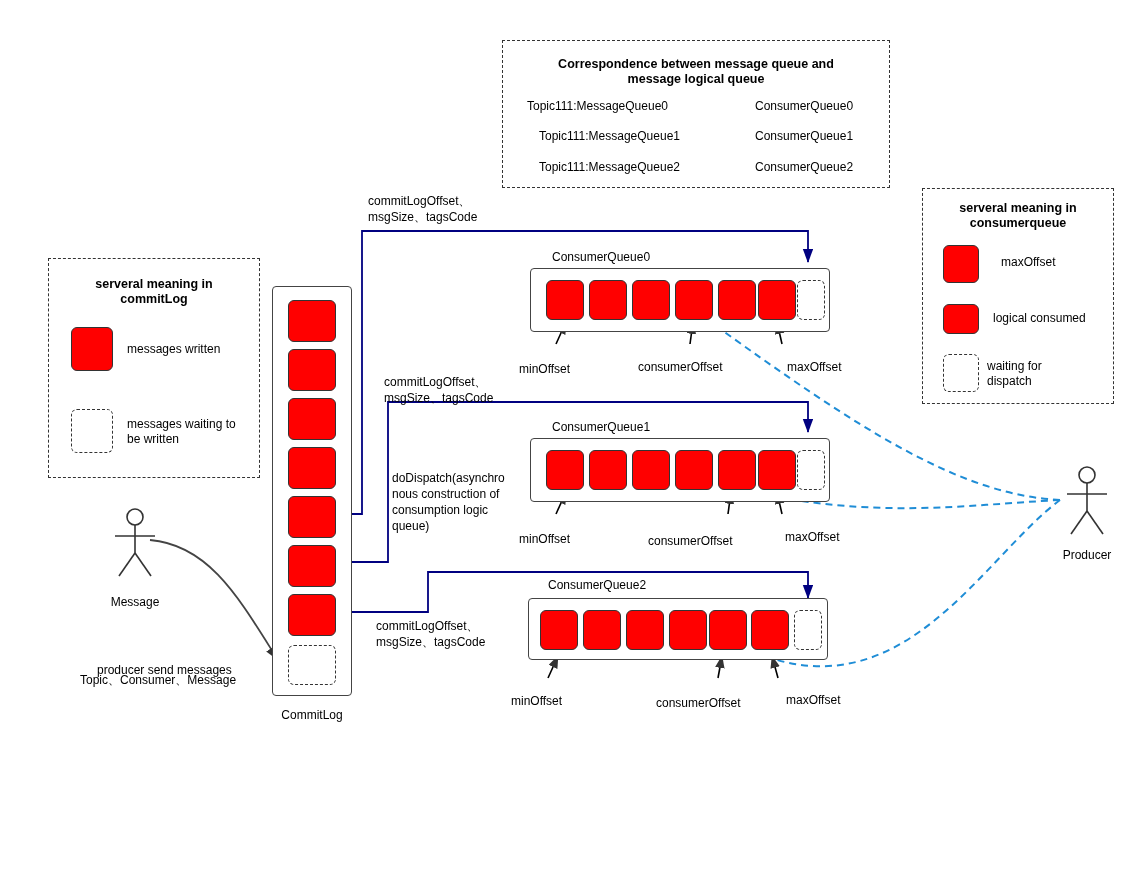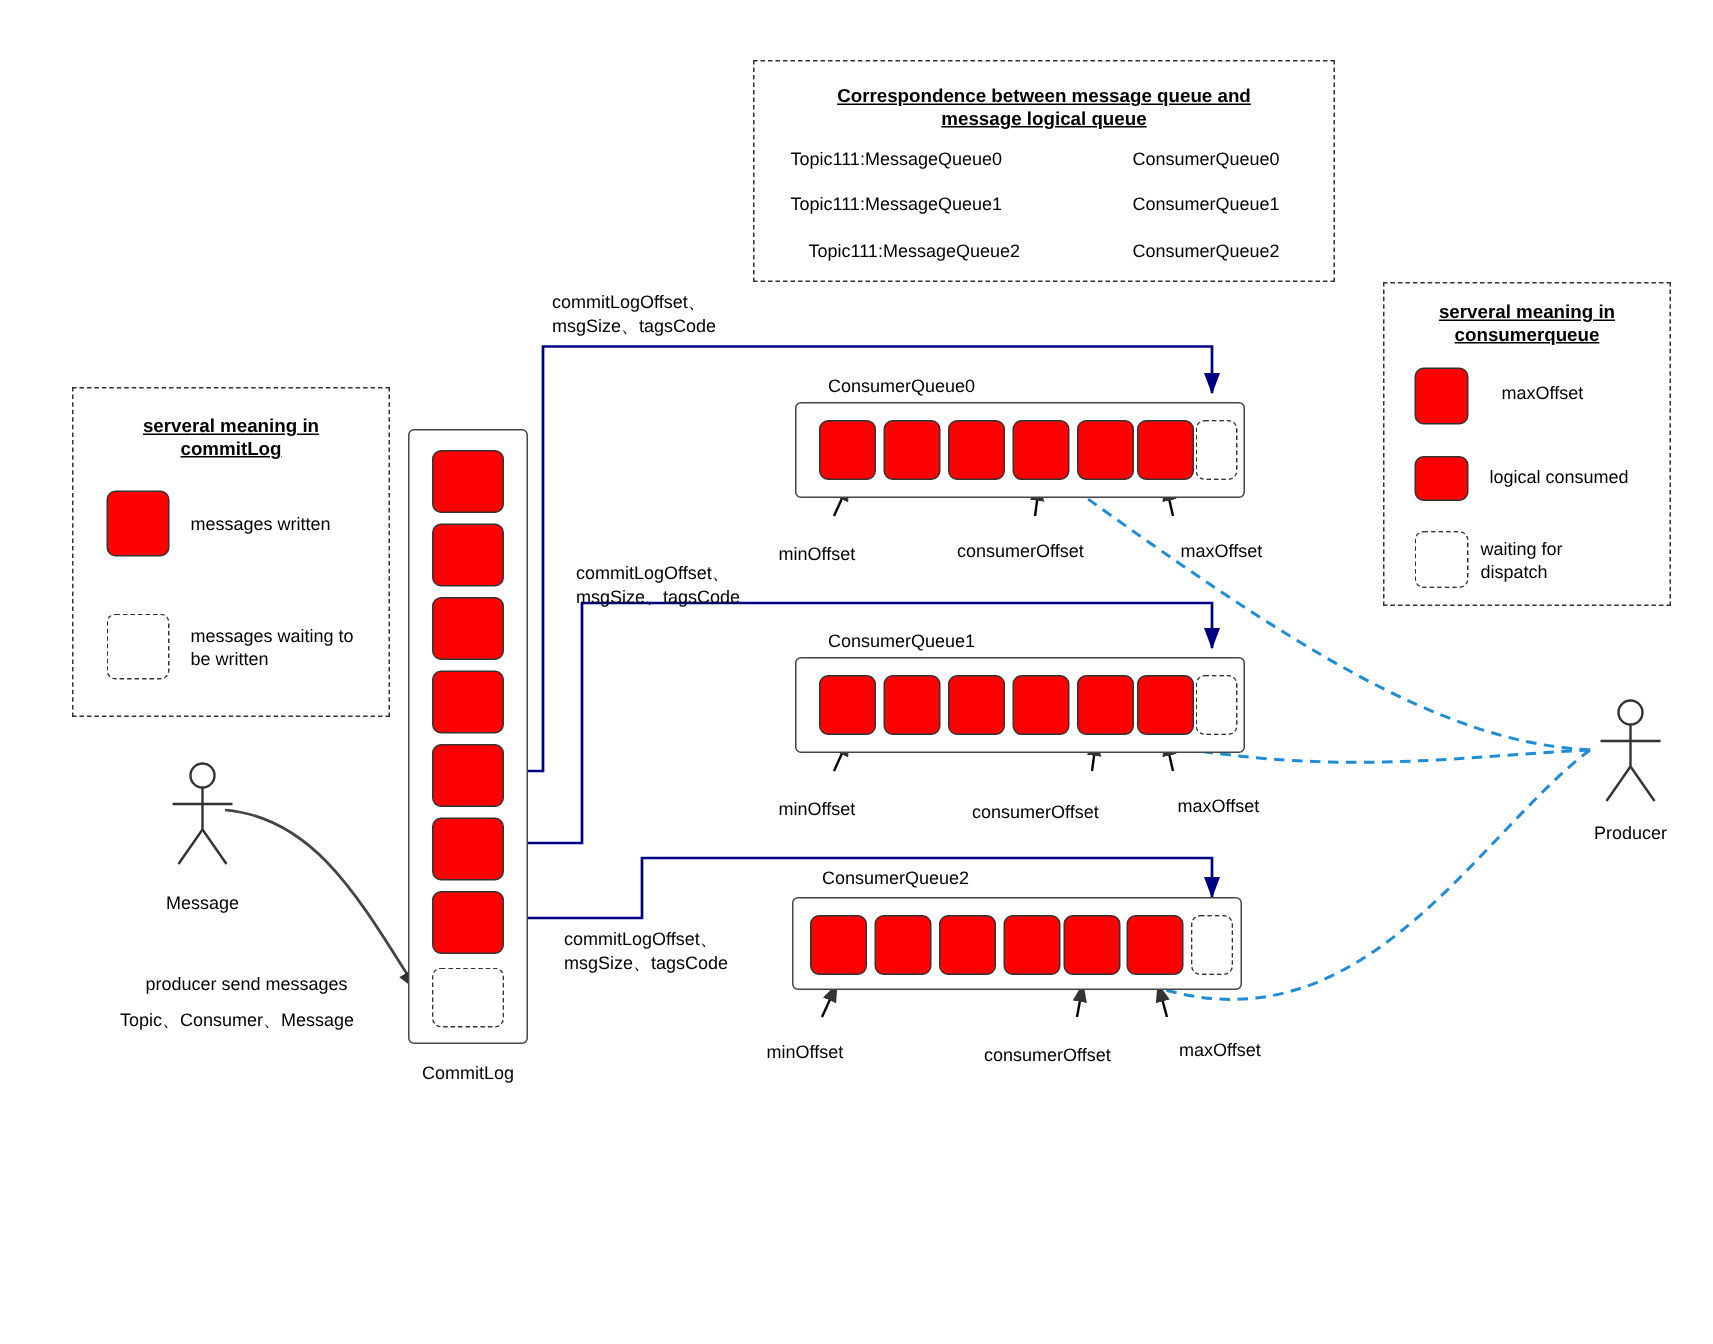--- a/index.html
+++ b/index.html
@@ -20,21 +20,20 @@
     width: 1142px;
     height: 896px;
   }
   .abs { position: absolute; }
 
   
   .dashed-panel {
     border: 1.5px dashed #333;
     background: #fff;
     box-sizing: border-box;
-    text-decoration: underline;
   }
   .panel-title {
     text-align: center;
     font-weight: bold;
     font-size: 12.5px;
     line-height: 15px;
   }
   .solid-box {
     border: 1.5px solid #444;
     border-radius: 4px;
@@ -123,21 +122,21 @@
     <path d="M1060,500 C980,560 900,720 745,648" fill="none" stroke="#1f8dd6" stroke-width="2" stroke-dasharray="7,5" marker-end="url(#arrowBlue)"></path>
   </svg>
 
   <div class="abs dashed-panel" style="left:502px; top:40px; width:388px; height:148px;">
     <div class="panel-title label-multi" style="margin-top:16px;">Correspondence between message queue and
 message logical queue</div>
 
     <div class="abs legend-text" style="left:24px; top:58px;">Topic111:MessageQueue0</div>
     <div class="abs legend-text" style="left:252px; top:58px;">ConsumerQueue0</div>
 
-    <div class="abs legend-text" style="left:24px; top:88px;">Topic111:MessageQueue1</div>
+    <div class="abs legend-text" style="left:36px; top:88px;">Topic111:MessageQueue1</div>
     <div class="abs legend-text" style="left:252px; top:88px;">ConsumerQueue1</div>
 
     <div class="abs legend-text" style="left:36px; top:119px;">Topic111:MessageQueue2</div>
     <div class="abs legend-text" style="left:252px; top:119px;">ConsumerQueue2</div>
   </div>
 
   <div class="abs dashed-panel" style="left:48px; top:258px; width:212px; height:220px;">
     <div class="panel-title label-multi" style="margin-top:18px;">serveral meaning in
 commitLog</div>
 
@@ -181,30 +180,34 @@
     <svg width="58" height="70" viewBox="0 0 58 70">
       <circle cx="29" cy="9" r="8" fill="none" stroke="#333" stroke-width="1.6"></circle>
       <line x1="29" y1="17" x2="29" y2="45" stroke="#333" stroke-width="1.6"></line>
       <line x1="9" y1="28" x2="49" y2="28" stroke="#333" stroke-width="1.6"></line>
       <line x1="29" y1="45" x2="13" y2="68" stroke="#333" stroke-width="1.6"></line>
       <line x1="29" y1="45" x2="45" y2="68" stroke="#333" stroke-width="1.6"></line>
     </svg>
   </div>
   <div class="abs label center" style="left:96px; top:595px; width:78px;">Message</div>
 
-  <div class="abs label" style="left:66px; top:649px;padding-left:31px;">producer send messages</div>
+  <div class="abs label" style="left:66px; top:663px;padding-left:31px;">producer send messages</div>
   <div class="abs label" style="left:80px; top:672px;">Topic、Consumer、Message</div>
 
   <div class="abs label-multi" style="left:368px; top:193px; line-height:16px;">commitLogOffset、
 msgSize、tagsCode</div>
   <div class="abs label-multi" style="left:384px; top:374px; line-height:16px;">commitLogOffset、
 msgSize、tagsCode</div>
   <div class="abs label-multi" style="left:376px; top:618px; line-height:16px;">commitLogOffset、
 msgSize、tagsCode</div>
 
+  <div class="abs label-multi" style="left:392px; top:470px; width:130px; line-height:16px;">doDispatch(asynchro
+nous construction of
+consumption logic
+queue)</div>
 
   <div class="abs label" style="left:552px; top:250px;">ConsumerQueue0</div>
   <div class="abs solid-box" style="left:530px; top:268px; width:300px; height:64px;"></div>
   <div class="abs cell filled" style="left:546px; top:280px; width:38px; height:40px;"></div>
   <div class="abs cell filled" style="left:589px; top:280px; width:38px; height:40px;"></div>
   <div class="abs cell filled" style="left:632px; top:280px; width:38px; height:40px;"></div>
   <div class="abs cell filled" style="left:675px; top:280px; width:38px; height:40px;"></div>
   <div class="abs cell filled" style="left:718px; top:280px; width:38px; height:40px;"></div>
   <div class="abs cell filled" style="left:758px; top:280px; width:38px; height:40px;"></div>
   <div class="abs cell empty" style="left:797px; top:280px; width:28px; height:40px;"></div>

